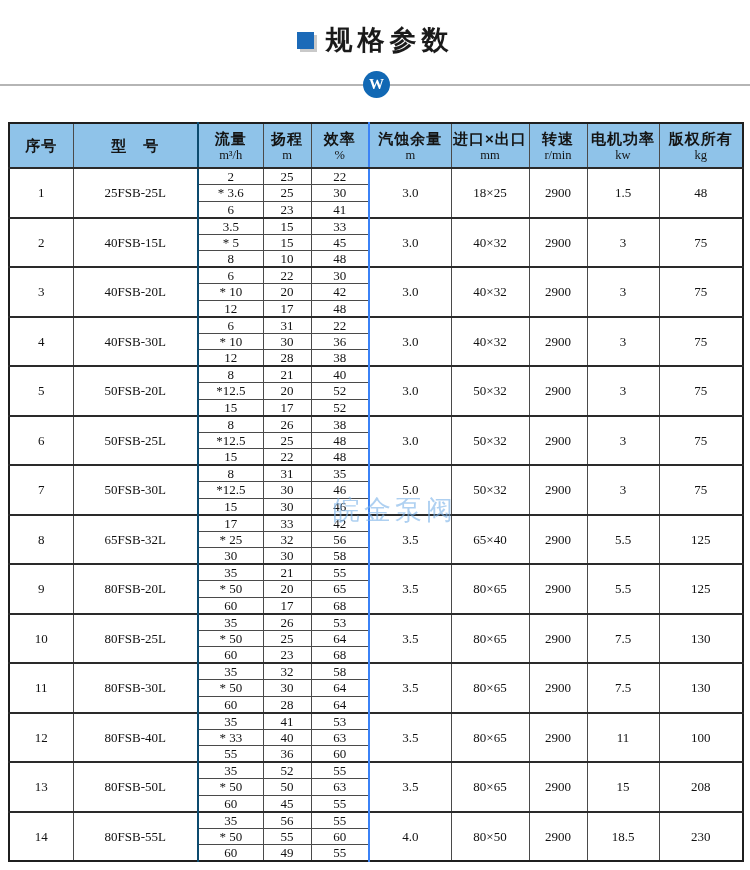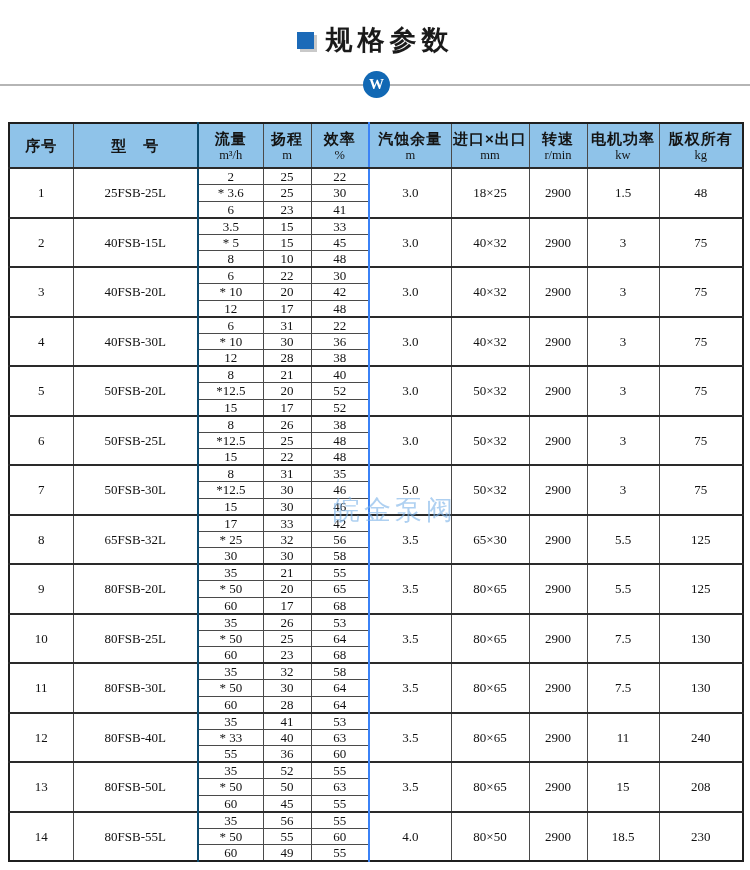--- a/index.html
+++ b/index.html
@@ -297,21 +297,21 @@
           <td>30</td>
           <td class="col-eff">46</td>
         </tr>
         <tr class="group-start">
           <td rowspan="3">8</td>
           <td rowspan="3">65FSB-32L</td>
           <td class="col-flow">17</td>
           <td>33</td>
           <td class="col-eff">42</td>
           <td rowspan="3">3.5</td>
-          <td rowspan="3">65×30</td>
+          <td rowspan="3">65×40</td>
           <td rowspan="3">2900</td>
           <td rowspan="3">5.5</td>
           <td rowspan="3">125</td>
         </tr>
         <tr>
           <td class="col-flow">* 25</td>
           <td>32</td>
           <td class="col-eff">56</td>
         </tr>
         <tr>
@@ -388,21 +388,21 @@
         <tr class="group-start">
           <td rowspan="3">12</td>
           <td rowspan="3">80FSB-40L</td>
           <td class="col-flow">35</td>
           <td>41</td>
           <td class="col-eff">53</td>
           <td rowspan="3">3.5</td>
           <td rowspan="3">80×65</td>
           <td rowspan="3">2900</td>
           <td rowspan="3">11</td>
-          <td rowspan="3">240</td>
+          <td rowspan="3">100</td>
         </tr>
         <tr>
           <td class="col-flow">* 33</td>
           <td>40</td>
           <td class="col-eff">63</td>
         </tr>
         <tr>
           <td class="col-flow">55</td>
           <td>36</td>
           <td class="col-eff">60</td>

